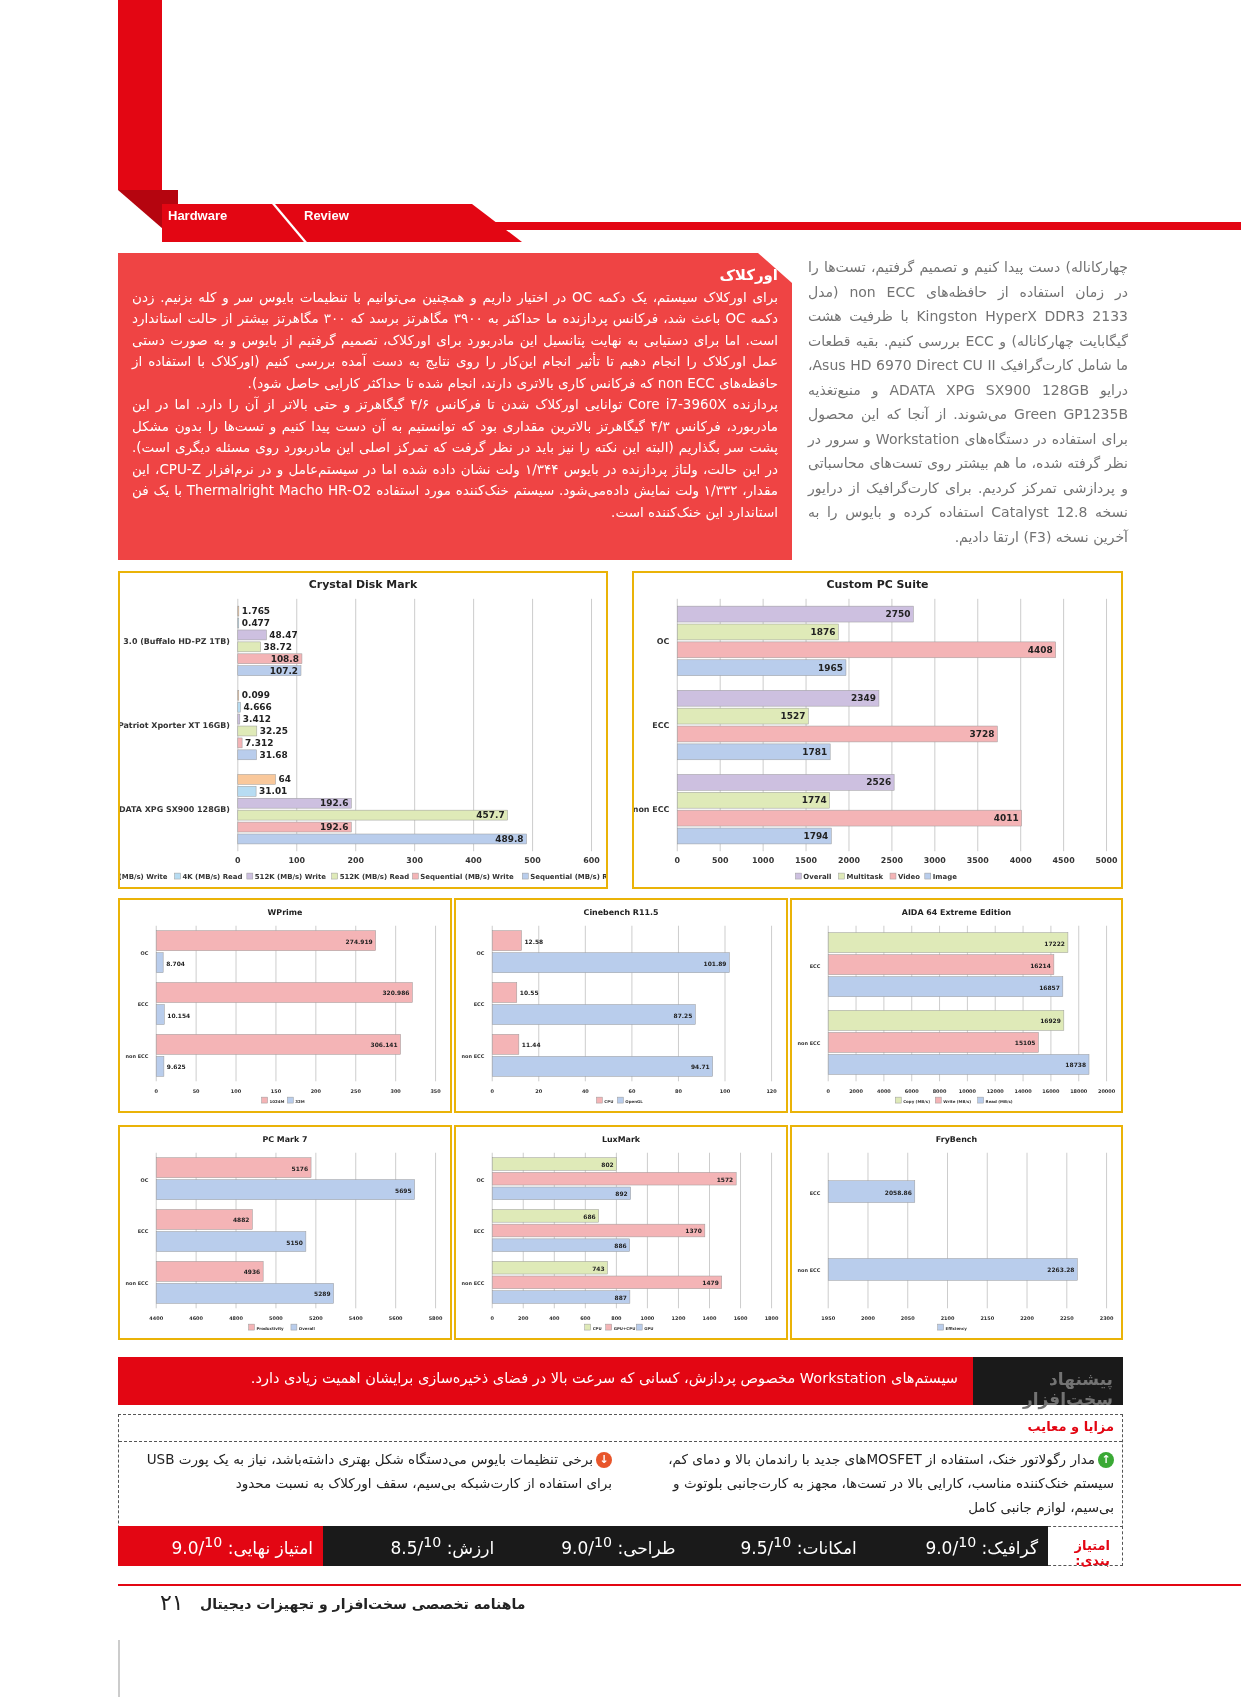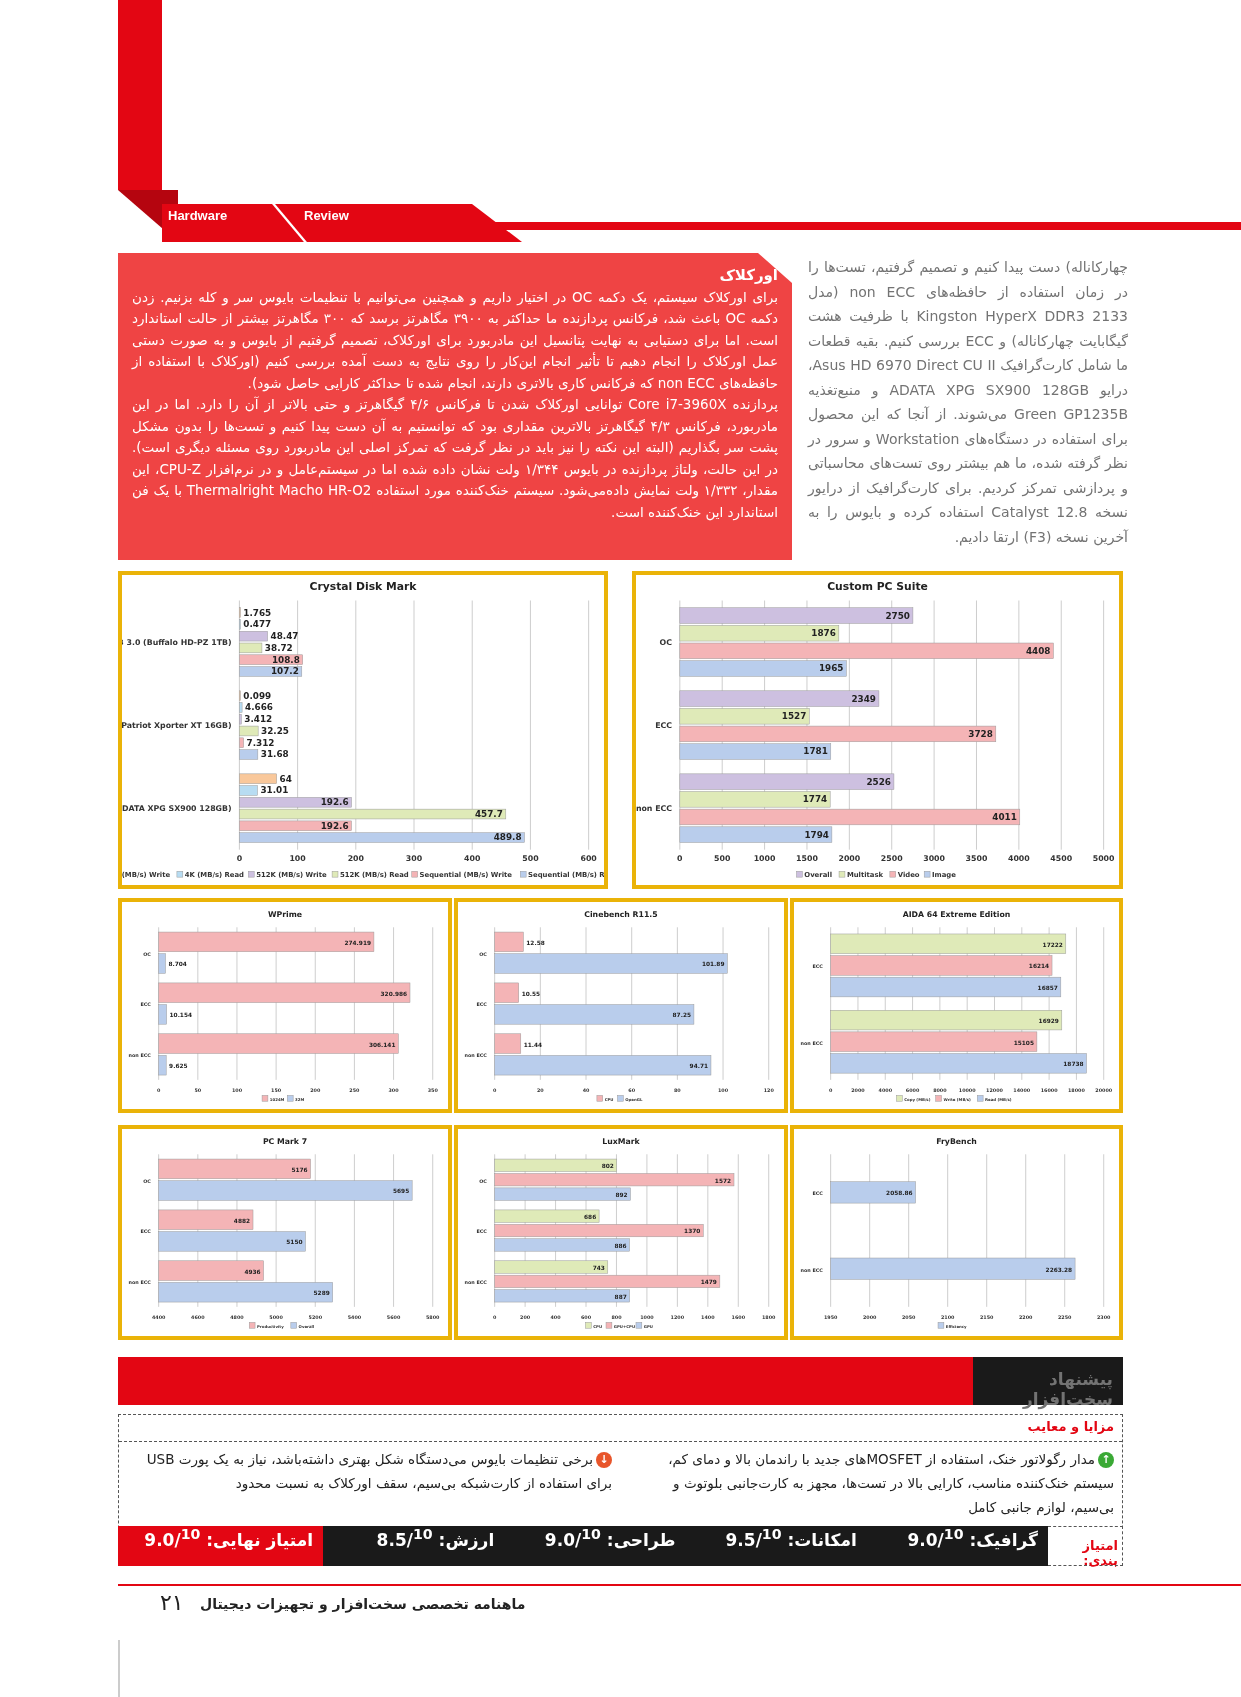--- a/index.html
+++ b/index.html
@@ -7,34 +7,34 @@
 .red-left{position:absolute;left:118px;top:0;width:44px;height:190px;background:#e30613}
 .red-diag{position:absolute;left:118px;top:190px;width:60px;height:52px;background:#b5050f;clip-path:polygon(0 0,100% 100%,100% 0)}
 .banner{position:absolute;left:162px;top:204px;width:1079px;height:38px;}
 .banner-red{position:absolute;left:0;top:0;height:38px;width:360px;background:#e30613;clip-path:polygon(0 0,310px 0,360px 38px,0 38px)}
 .banner-strip{position:absolute;left:300px;top:18px;height:8px;right:0;background:#e30613}
 .banner-text{position:absolute;top:4px;color:#fff;font-family:"Liberation Sans",sans-serif;font-weight:bold;font-size:13px}
 .banner-sep{position:absolute;left:126px;top:0;width:3px;height:38px;background:#fff;transform:skewX(40deg)}
 .right-col{position:absolute;left:808px;top:255px;width:320px;direction:rtl;font-size:14px;line-height:24.5px;text-align:justify;color:#737373}
 .oc-box{position:absolute;left:118px;top:253px;width:674px;height:307px;background:#ef4444;color:#fff;direction:rtl;padding:12px 14px 8px 14px;font-size:13.5px;line-height:21.5px;text-align:justify;clip-path:polygon(0 0,640px 0,674px 30px,674px 307px,0 307px)}
 .oc-title{font-weight:bold;font-size:15px}
-.chart-box{position:absolute;border:4px solid #eab308;background:#fff}
+.chart-box{position:absolute;border:2px solid #eab308;background:#fff}
 .chart-box svg{width:100%;height:100%;display:block}
 .rec{position:absolute;left:118px;top:1357px;width:1005px;height:48px;background:#e30613}
 .rec-label{position:absolute;right:0;top:0;width:150px;height:48px;background:#1a1a1a;color:#737373;font-size:17px;font-weight:bold;direction:rtl;padding:12px 10px;}
 .rec-text{position:absolute;right:165px;top:13px;color:#fff;font-size:14.5px;direction:rtl}
 .pc-box{position:absolute;left:118px;top:1414px;width:1005px;height:150px;border:1px dashed #555}
 .pc-title{position:absolute;right:8px;top:4px;color:#e30613;font-weight:bold;font-size:13px;direction:rtl}
 .pc-line{position:absolute;left:0;right:0;top:26px;border-top:1px dashed #555}
 .pros{position:absolute;right:8px;top:32px;width:470px;direction:rtl;font-size:13.5px;line-height:24px}
 .cons{position:absolute;right:510px;top:32px;width:480px;direction:rtl;font-size:13.5px;line-height:24px}
 .ico{display:inline-block;width:16px;height:16px;border-radius:50%;color:#fff;font-size:11px;text-align:center;line-height:16px;font-weight:bold;vertical-align:middle;margin-left:3px}
 .score{position:absolute;left:118px;top:1526px;width:1005px;height:40px;direction:rtl;display:flex}
-.score .lbl{width:75px;color:#e30613;font-weight:bold;font-size:13px;padding:11px 4px;border:1px dashed #555;border-left:none;background:#fff}
-.score .cell{flex:1;background:#1a1a1a;color:#fff;font-size:17px;font-weight:bold;padding:0 10px;white-space:nowrap}
+.score .lbl{width:75px;color:#e30613;font-weight:bold;font-size:13px;padding:11px 12px;border:1px dashed #555;border-left:none;background:#fff}
+.score .cell{flex:1;background:#1a1a1a;color:#fff;font-size:17px;font-weight:normal;padding:8px 10px;white-space:nowrap}
 .score .final{width:205px;flex:none;background:#e30613}
 .footer-line{position:absolute;left:118px;top:1584px;width:1123px;height:2px;background:#e30613}
 .footer-num{position:absolute;left:160px;top:1590px;font-size:22px;font-weight:normal}
 .footer-text{position:absolute;left:200px;top:1596px;font-size:14px;font-weight:bold;direction:rtl}
 .bottom-strip{position:absolute;left:118px;top:1640px;width:2px;height:57px;background:#ccc}
 </style>
 </head>
 <body>
 
 <div class="red-left"></div>
@@ -430,20 +430,21 @@
       <text x="28" y="146.75" text-anchor="end" font-size="5" fill="#333" font-weight="bold">non ECC</text>
       <rect x="36" y="132.75" width="251.5190857142859" height="22" fill="#b9cdec" stroke="#999" stroke-width="0.5"></rect>
       <text x="284.5190857142859" y="146.75" text-anchor="end" font-size="6" font-weight="bold" fill="#222">2263.28</text>
       <rect x="146.5" y="199" width="6" height="6" fill="#b9cdec" stroke="#999" stroke-width="0.5"></rect>
       <text x="154.5" y="205" font-size="4" fill="#333" font-weight="bold">Efficiency</text>
     </svg>
   </div>
 
 <div class="rec">
   <div class="rec-label">پیشنهاد سخت‌افزار</div>
+  <div class="rec-text">سیستم‌های Workstation مخصوص پردازش، کسانی که سرعت بالا در فضای ذخیره‌سازی برایشان اهمیت زیادی دارد.</div>
 </div>
 
 <div class="pc-box">
   <div class="pc-title">مزایا و معایب</div>
   <div class="pc-line"></div>
   <div class="pros"><span class="ico" style="background:#3aa935">↑</span><span>مدار رگولاتور خنک، استفاده از MOSFETهای جدید با راندمان بالا و دمای کم، سیستم خنک‌کننده مناسب، کارایی بالا در تست‌ها، مجهز به کارت‌جانبی بلوتوث و بی‌سیم، لوازم جانبی کامل</span></div>
   <div class="cons"><span class="ico" style="background:#e8552a">↓</span><span>برخی تنظیمات بایوس می‌دستگاه شکل بهتری داشته‌باشد، نیاز به یک پورت USB برای استفاده از کارت‌شبکه بی‌سیم، سقف اورکلاک به نسبت محدود</span></div>
 </div>
 
 <div class="score">

